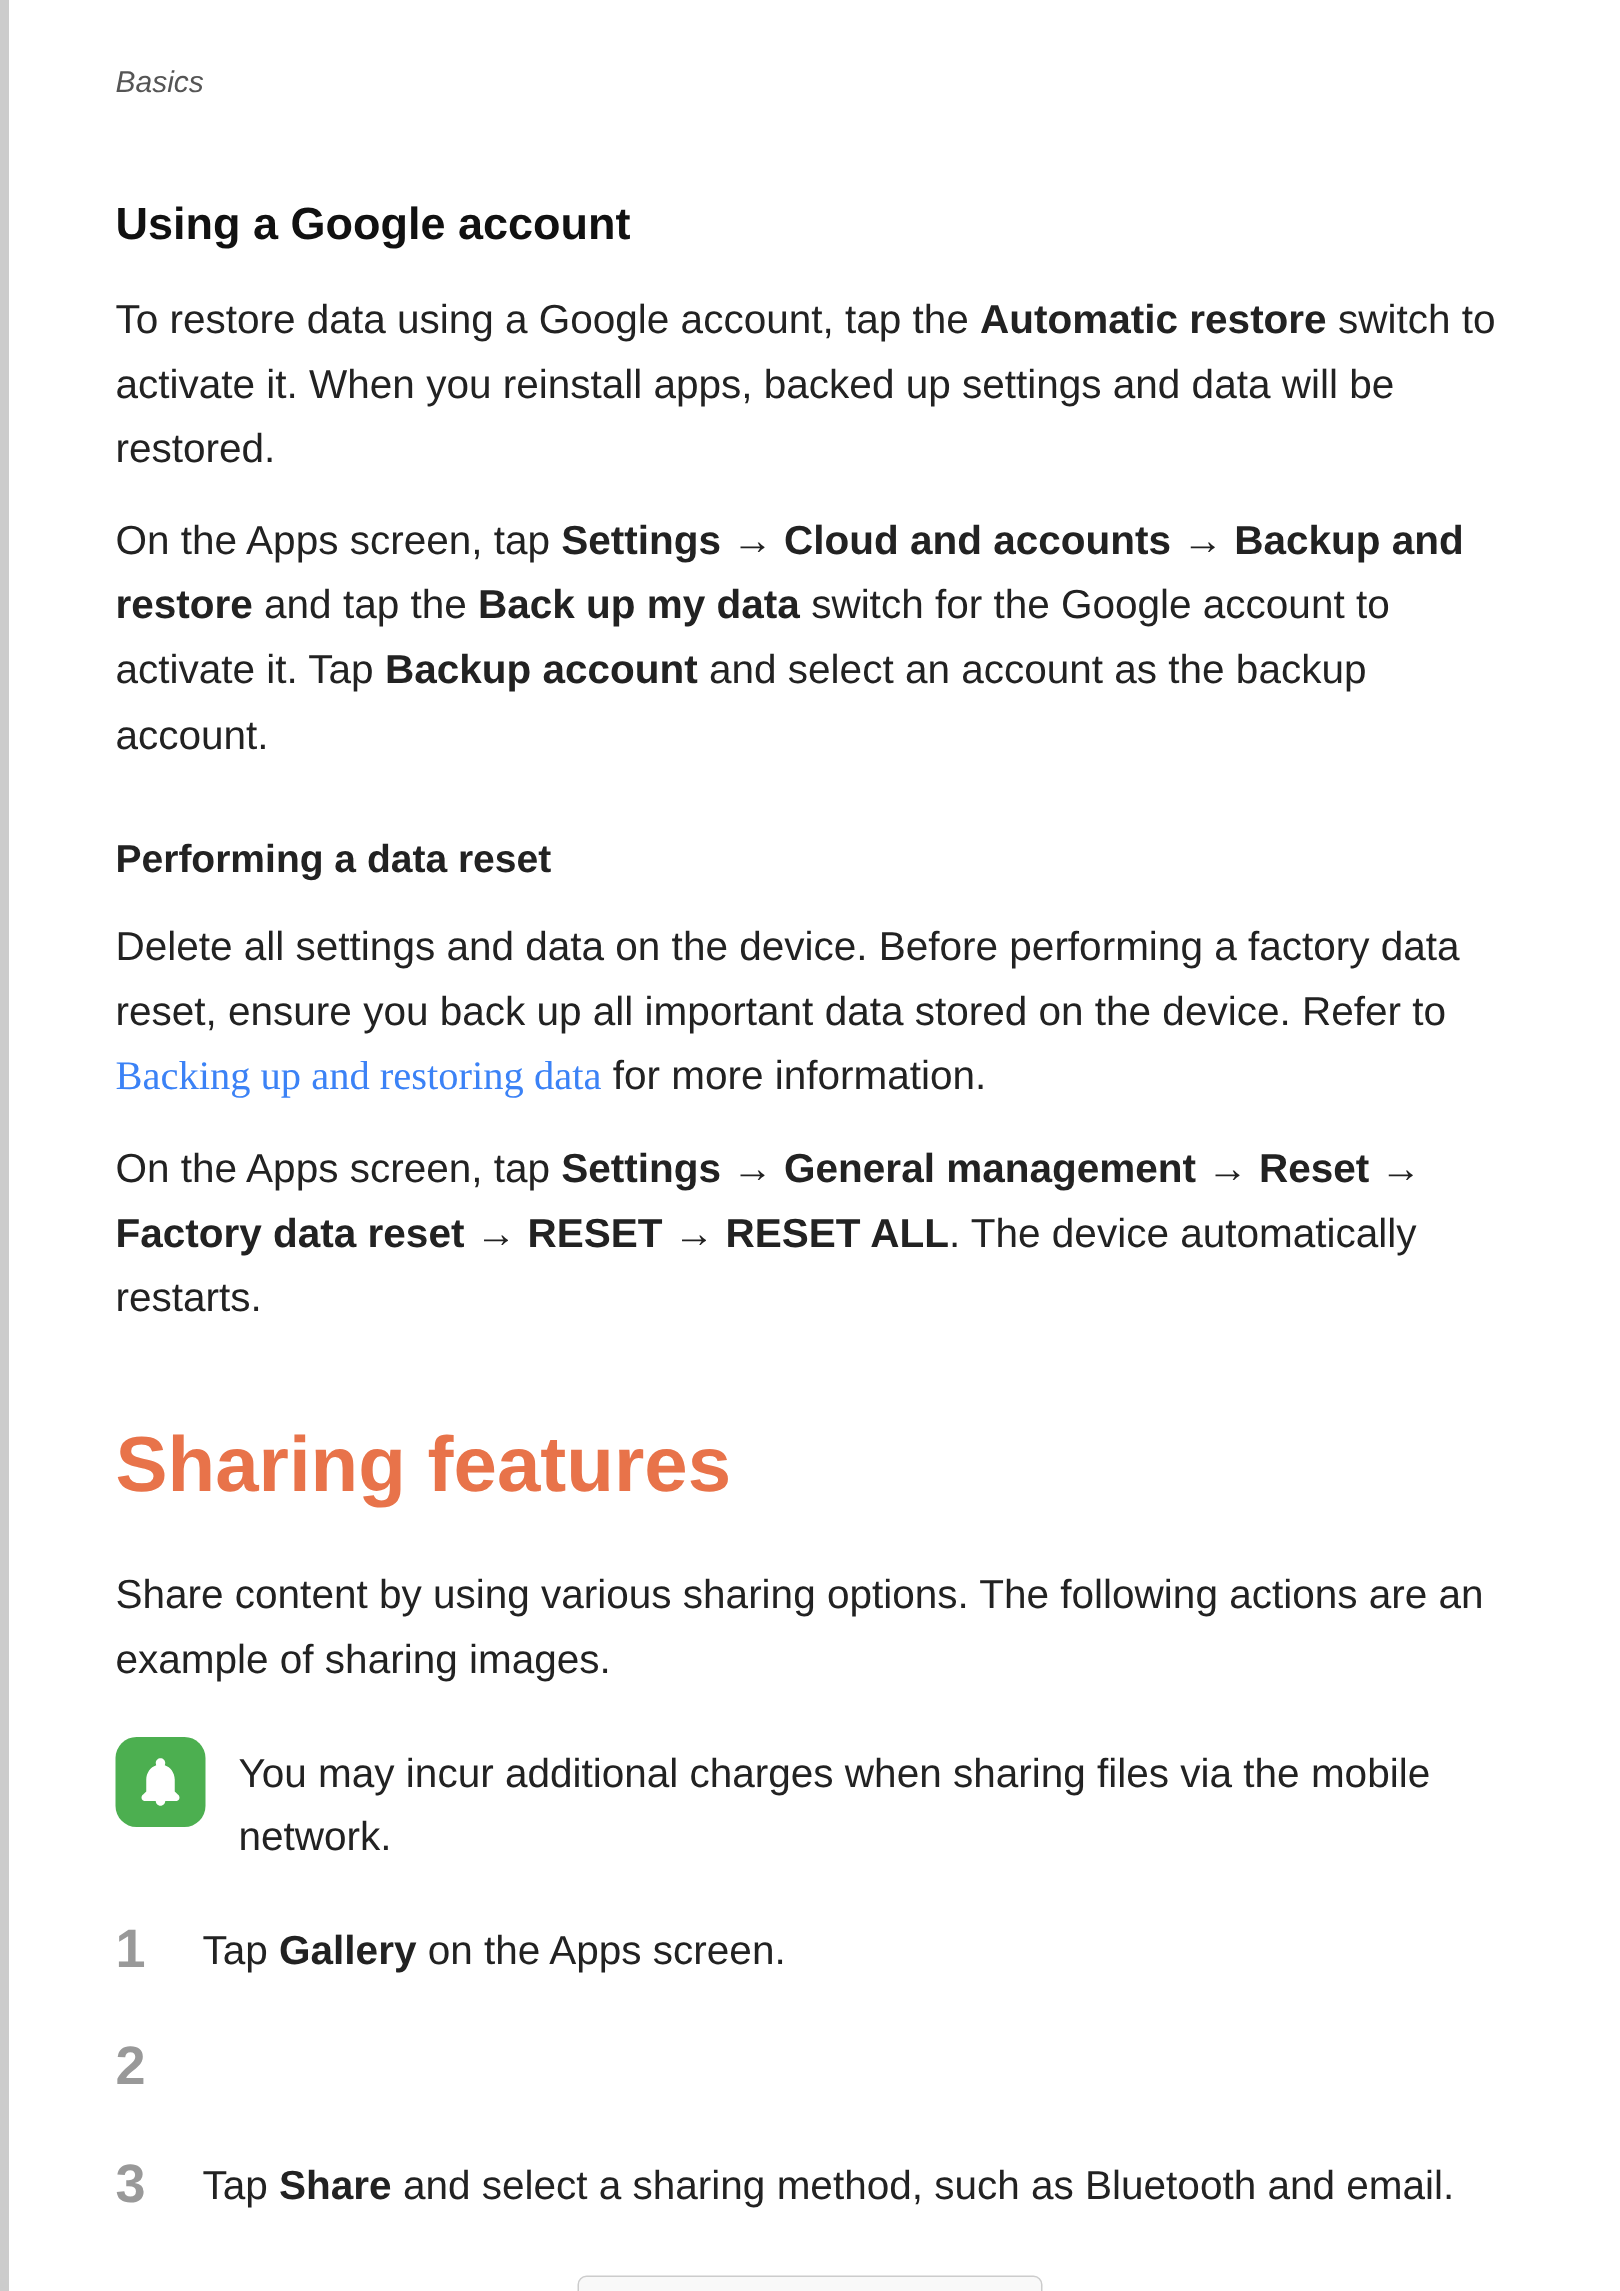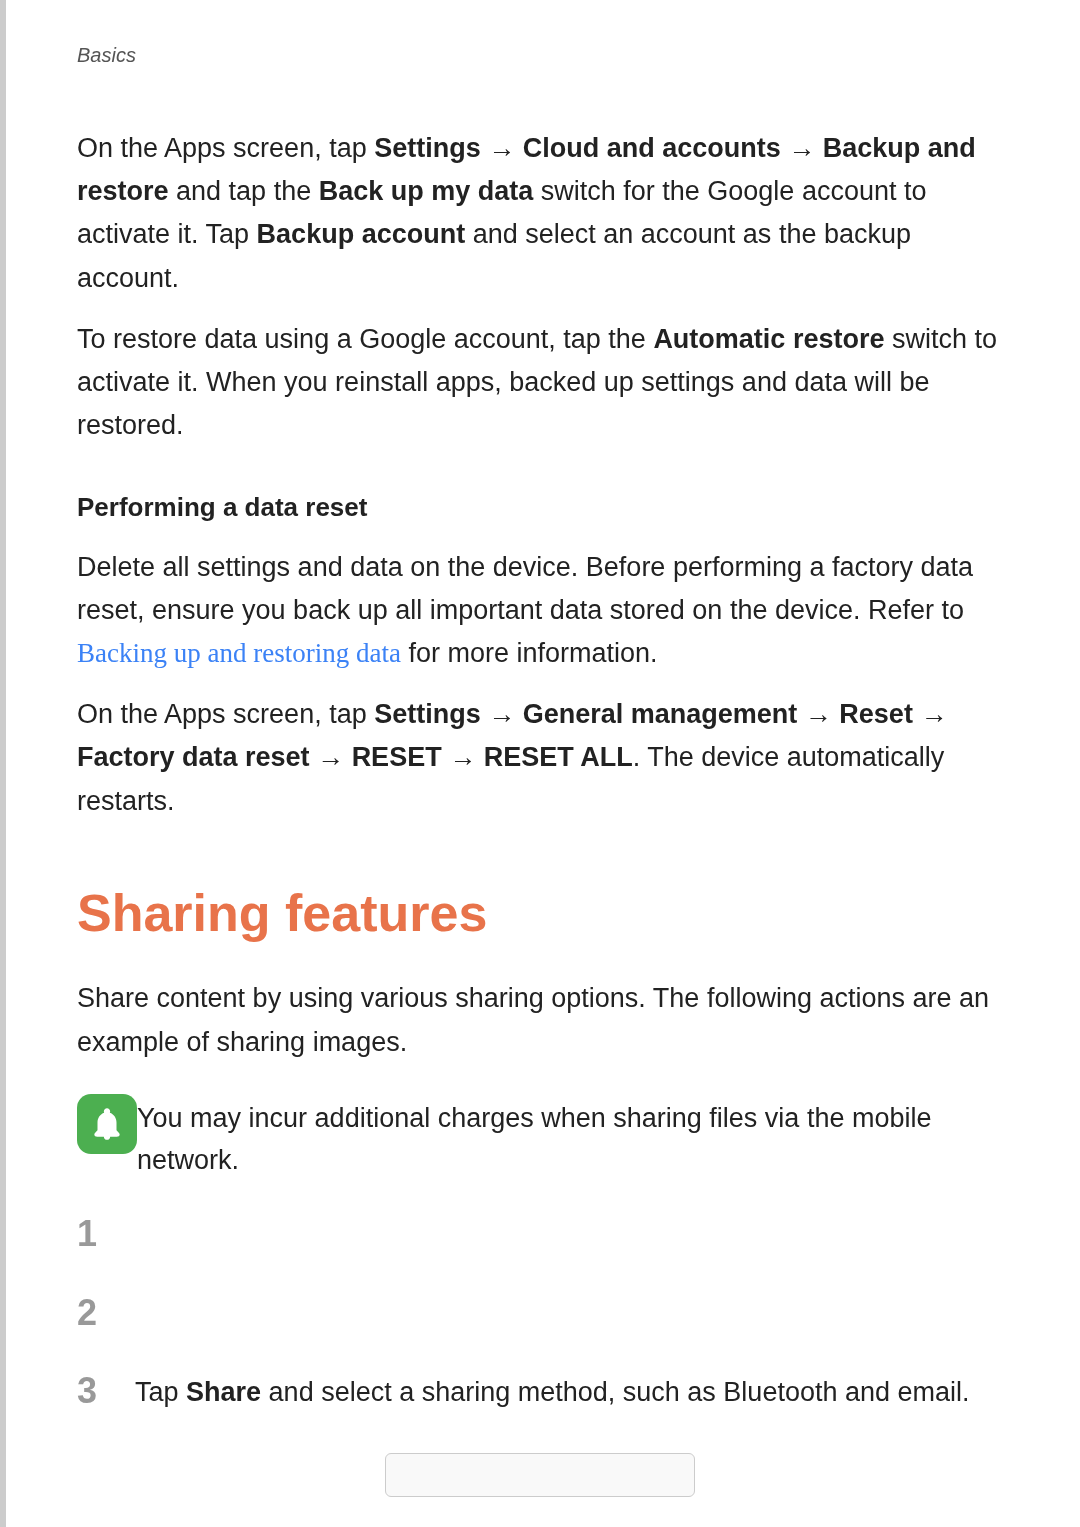--- a/index.html
+++ b/index.html
@@ -57,20 +57,21 @@
     }
     .link-text {
       color: #3b82f6;
       text-decoration: none;
       font-family: Liberation Serif, serif;
     }
     .note-box {
       display: flex;
       align-items: flex-start;
       margin: 28px 0 28px 0;
+      gap: 22px;
     }
     .note-icon {
       flex-shrink: 0;
       width: 60px;
       height: 60px;
       background: #4caf50;
       border-radius: 14px;
       display: flex;
       align-items: center;
       justify-content: center;
@@ -123,25 +124,26 @@
     }
   </style>
 </head>
 <body>
 
 <div class="left-border"></div>
 
 <div class="breadcrumb">Basics</div>
 
 <div>
+  <div class="section-heading-small">Using a Google account</div>
+  <p class="body-text">
+    To restore data using a Google account, tap the <span class="bold">Automatic restore</span> switch to activate it. When you reinstall apps, backed up settings and data will be restored.
+  </p>
   <p class="body-text">
     On the Apps screen, tap <span class="bold">Settings</span> → <span class="bold">Cloud and accounts</span> → <span class="bold">Backup and restore</span> and tap the <span class="bold">Back up my data</span> switch for the Google account to activate it. Tap <span class="bold">Backup account</span> and select an account as the backup account.
-  </p>
-  <p class="body-text">
-    To restore data using a Google account, tap the <span class="bold">Automatic restore</span> switch to activate it. When you reinstall apps, backed up settings and data will be restored.
   </p>
 </div>
 
 <div>
   <div class="section-heading-medium">Performing a data reset</div>
   <p class="body-text">
     Delete all settings and data on the device. Before performing a factory data reset, ensure you back up all important data stored on the device. Refer to <a class="link-text" href="#">Backing up and restoring data</a> for more information.
   </p>
   <p class="body-text">
     On the Apps screen, tap <span class="bold">Settings</span> → <span class="bold">General management</span> → <span class="bold">Reset</span> → <span class="bold">Factory data reset</span> → <span class="bold">RESET</span> → <span class="bold">RESET ALL</span>. The device automatically restarts.
@@ -157,20 +159,21 @@
       <svg viewBox="0 0 24 24">
         <path d="M12 2C10.9 2 10 2.9 10 4c0 .3.1.6.2.9C7.8 5.7 6 8.1 6 11v5l-1.3 1.3C4.3 17.6 4 18.1 4 18.6c0 1 .8 1.4 1.8 1.4h12.4c1 0 1.8-.4 1.8-1.4 0-.5-.3-1-.7-1.3L18 16v-5c0-2.9-1.8-5.3-4.2-6.1.1-.3.2-.6.2-.9 0-1.1-.9-2-2-2zm0 20c1.1 0 2-.9 2-2h-4c0 1.1.9 2 2 2z"></path>
       </svg>
     </div>
     <div class="note-text">You may incur additional charges when sharing files via the mobile network.</div>
   </div>
 
   <div class="step-list">
     <div class="step-item">
       <span class="step-number">1</span>
+      <span class="step-text">Tap <span class="bold">Gallery</span> on the Apps screen.</span>
     </div>
     <div class="step-item">
       <span class="step-number">2</span>
     </div>
     <div class="step-item">
       <span class="step-number">3</span>
       <span class="step-text">Tap <span class="bold">Share</span> and select a sharing method, such as Bluetooth and email.</span>
     </div>
   </div>
 

